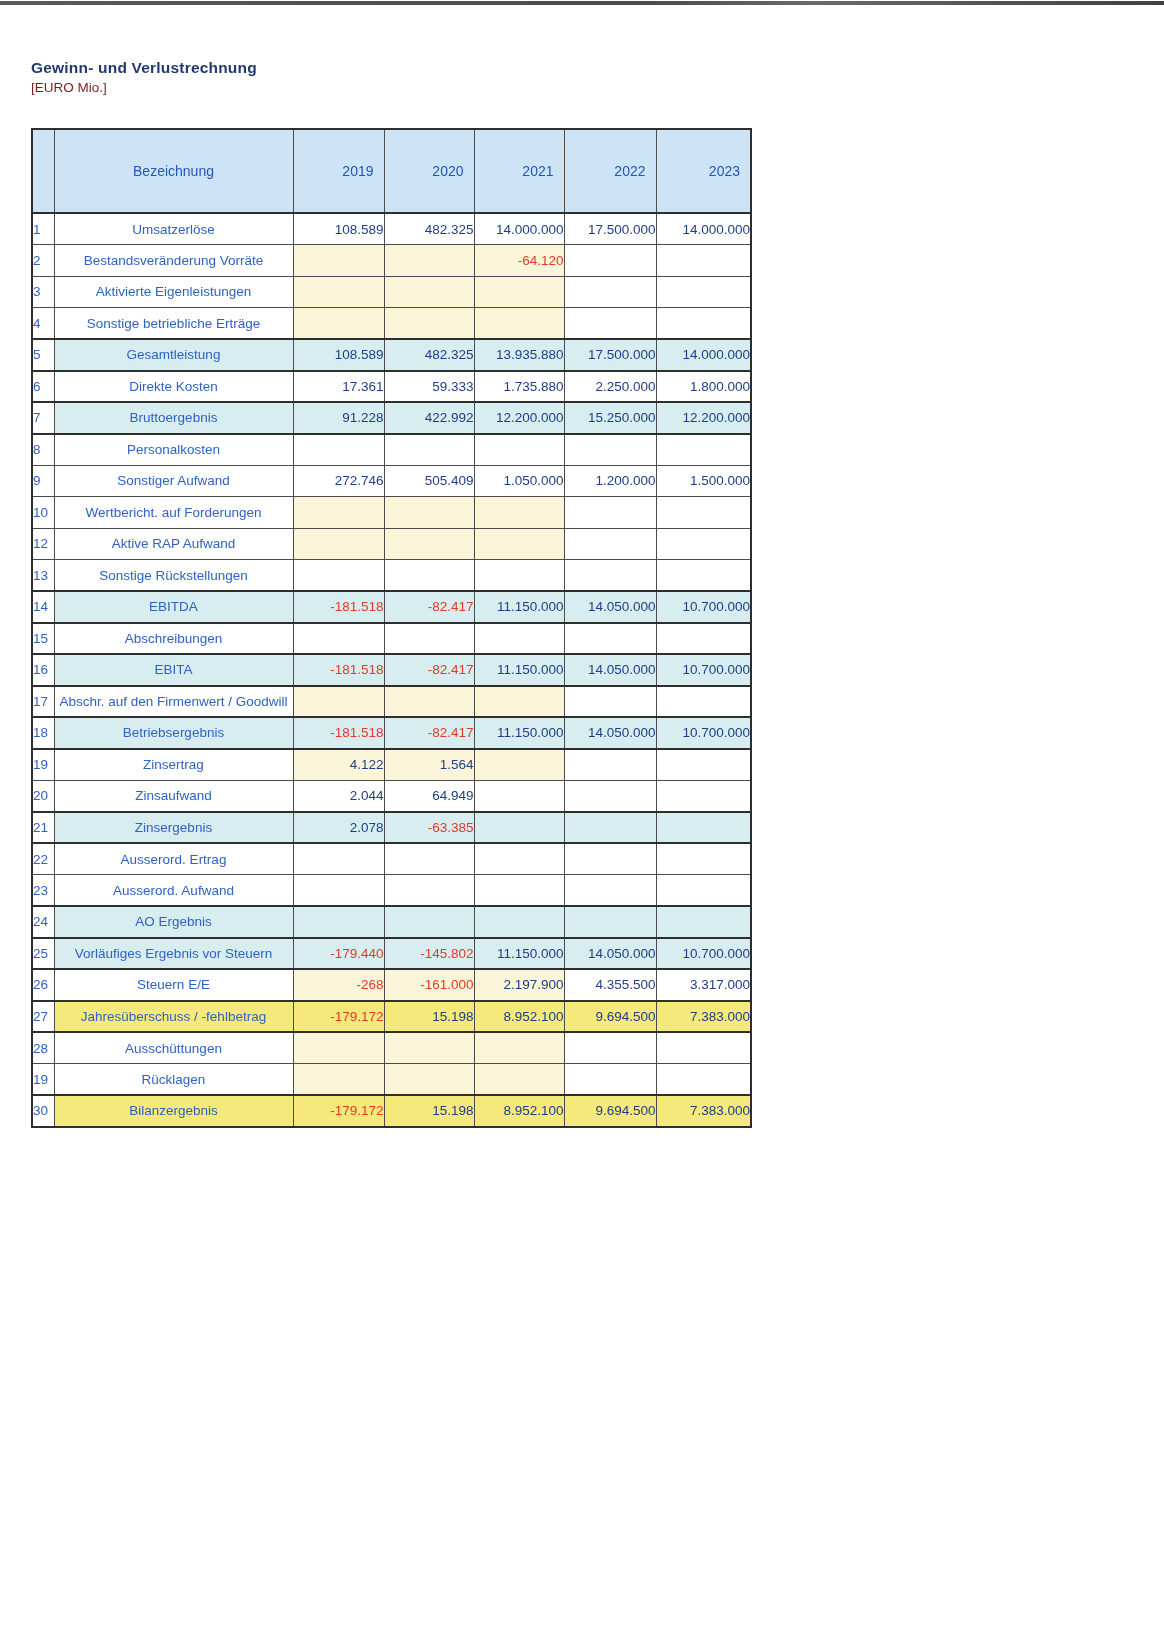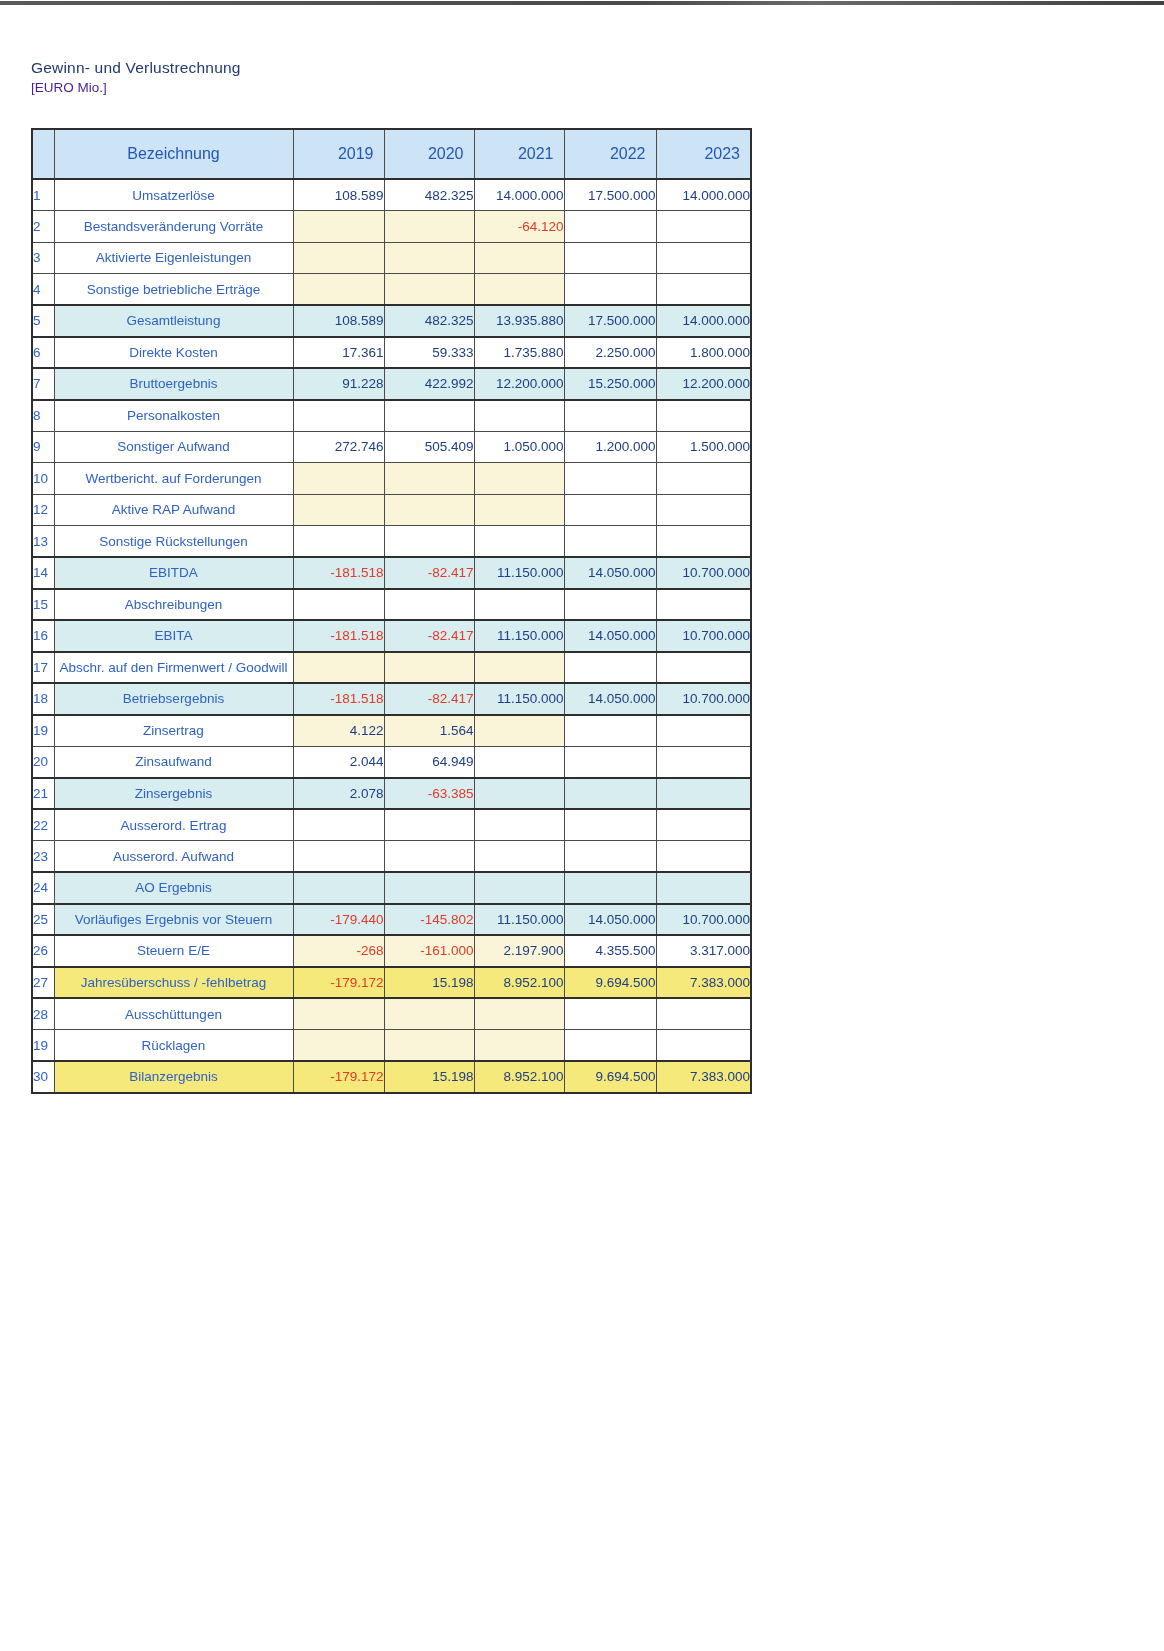--- a/index.html
+++ b/index.html
@@ -23,52 +23,52 @@
     height: 4px;
     background: linear-gradient(90deg, #5a5a5a 0%, #4a4a4a 55%, #6a6a6a 70%, #3f3f3f 100%);
   }
   .doc {
     position: absolute;
     left: 31px;
     top: 58px;
   }
   .title {
     font-size: 15.5px;
-    font-weight: normal;
+    font-weight: bold;
     color: #22396f;
     line-height: 20px;
     letter-spacing: 0.2px;
   }
   .subtitle {
     font-size: 13.5px;
-    color: #4c1d95;
+    color: #7f1d1d;
     line-height: 18px;
     margin-top: 1px;
   }
   table.pnl {
     margin-top: 31px;
     border-collapse: collapse;
     table-layout: fixed;
     width: 719px;
     border: 2px solid #2e2e2e;
   }
   .pnl th, .pnl td {
     border: 1px solid #4b4b4b;
     padding: 0;
     overflow: hidden;
     white-space: nowrap;
     box-sizing: border-box;
     vertical-align: middle;
   }
   .pnl thead th {
-    height: 50px;
+    height: 84px;
     background: #cde4f7;
     color: #2456b8;
     font-weight: normal;
-    font-size: 16px;
+    font-size: 14px;
     border-bottom: 2px solid #2e2e2e;
   }
   .pnl thead th.h-label { text-align: center; }
   .pnl thead th.h-year  { text-align: right; padding-right: 10px; }
   .pnl tbody td { height: 31.5px; font-size: 13.5px; }
   .c-num {
     color: #2f62c4;
     font-size: 13px;
     text-align: left;
     padding-left: 4px;

